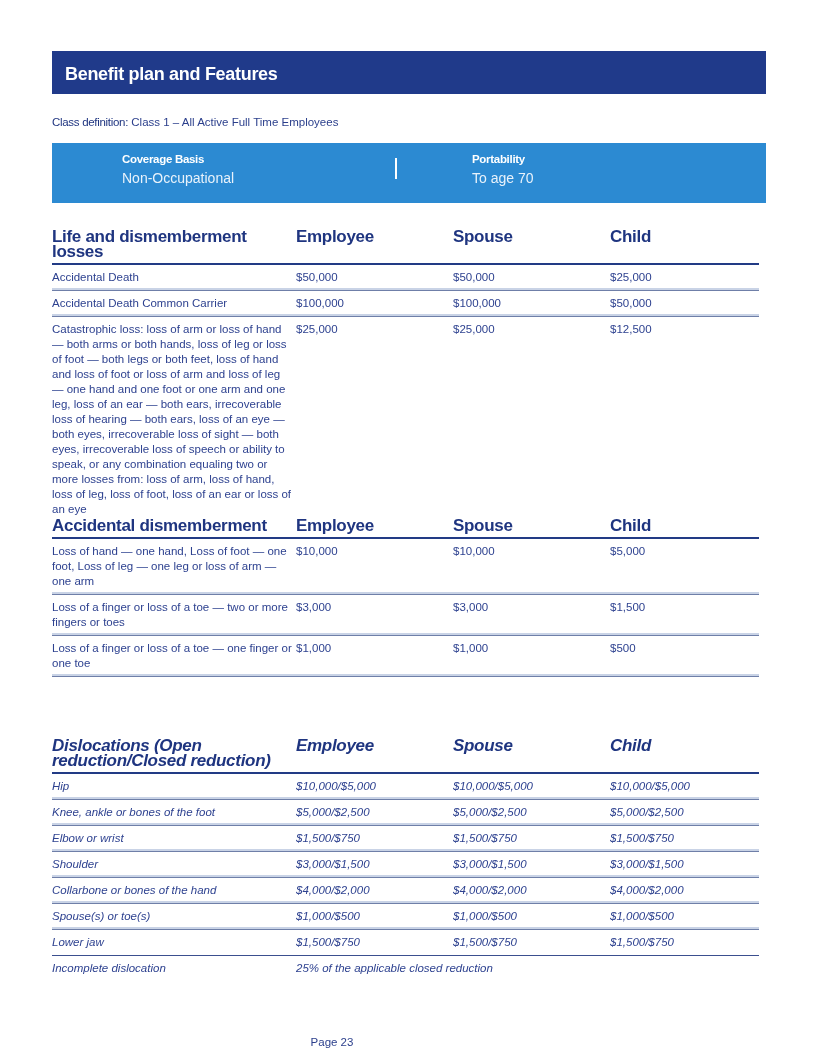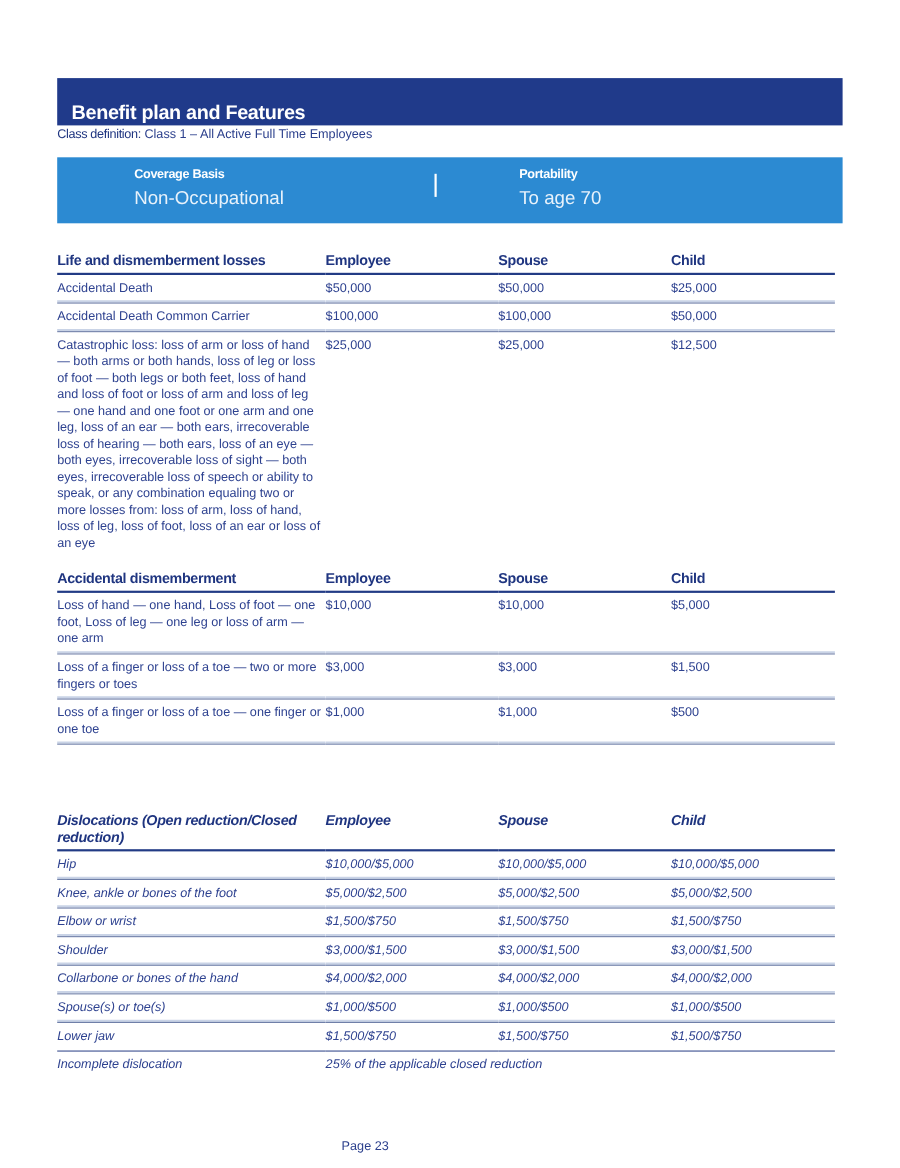--- a/index.html
+++ b/index.html
@@ -5,47 +5,47 @@
     html, body { margin: 0; padding: 0; background: #ffffff; }
     body {
       width: 818px; height: 1062px; position: relative; overflow: hidden;
       font-family: "Liberation Sans", "DejaVu Sans", sans-serif;
       color: #2b3f8c;
     }
     .title-bar {
       position: absolute; left: 52px; top: 51px; width: 714px; height: 43px;
       background: #203a8a; color: #ffffff;
       font-weight: bold; font-size: 18px; letter-spacing: -0.3px;
-      box-sizing: border-box; padding: 21px 0 0 13px; margin-top: 20px;
+      box-sizing: border-box; padding: 13px 0 0 13px;
     }
     .class-def {
       position: absolute; left: 52px; top: 116px; font-size: 11.5px; color: #2b3f8c;
     }
     .class-def .label { font-weight: normal; color: #1f3580; letter-spacing: -0.3px; }
     .banner {
       position: absolute; left: 52px; top: 143px; width: 714px; height: 60px;
       background: #2c8ad2; color: #ffffff;
     }
     .banner .col { position: absolute; top: 10px; width: 300px; text-align: left; }
     .banner .col.left { left: 70px; }
     .banner .col.right { left: 420px; }
     .banner .col .h { font-weight: bold; font-size: 11.5px; letter-spacing: -0.3px; }
-    .banner .col .v { font-size: 17px; margin-top: 5px; color: #e8f2fb; }
+    .banner .col .v { font-size: 14px; margin-top: 5px; color: #e8f2fb; }
     table.benefits {
       position: absolute; left: 52px; width: 707px; border-collapse: collapse;
       font-size: 11.5px; table-layout: fixed;
     }
     table.benefits col.c1 { width: 244px; }
     table.benefits col.c2 { width: 157px; }
     table.benefits col.c3 { width: 157px; }
     table.benefits col.c4 { width: 149px; }
     table.benefits th {
       text-align: left; font-weight: bold; color: #1f3580; letter-spacing: -0.3px;
       padding: 0 4px 4px 0; vertical-align: top;
-      border-bottom: 2.5px solid #223b85; font-size: 13px; line-height: 15px;
+      border-bottom: 2.5px solid #223b85; font-size: 17px; line-height: 15px;
     }
     table.benefits td {
       padding: 5px 4px 5px 0; vertical-align: top; color: #2e4290;
       line-height: 15px;
       border-bottom: 1px solid #6f7fa8;
       box-shadow: inset 0 -2px 0 #c9d3e6;
     }
     table.benefits tr.last td { border-bottom: none; box-shadow: none; }
     table.benefits tr.last-line td { border-bottom: 1.5px solid #3b4f8f; box-shadow: none; }
     .t1 { top: 229px; }

